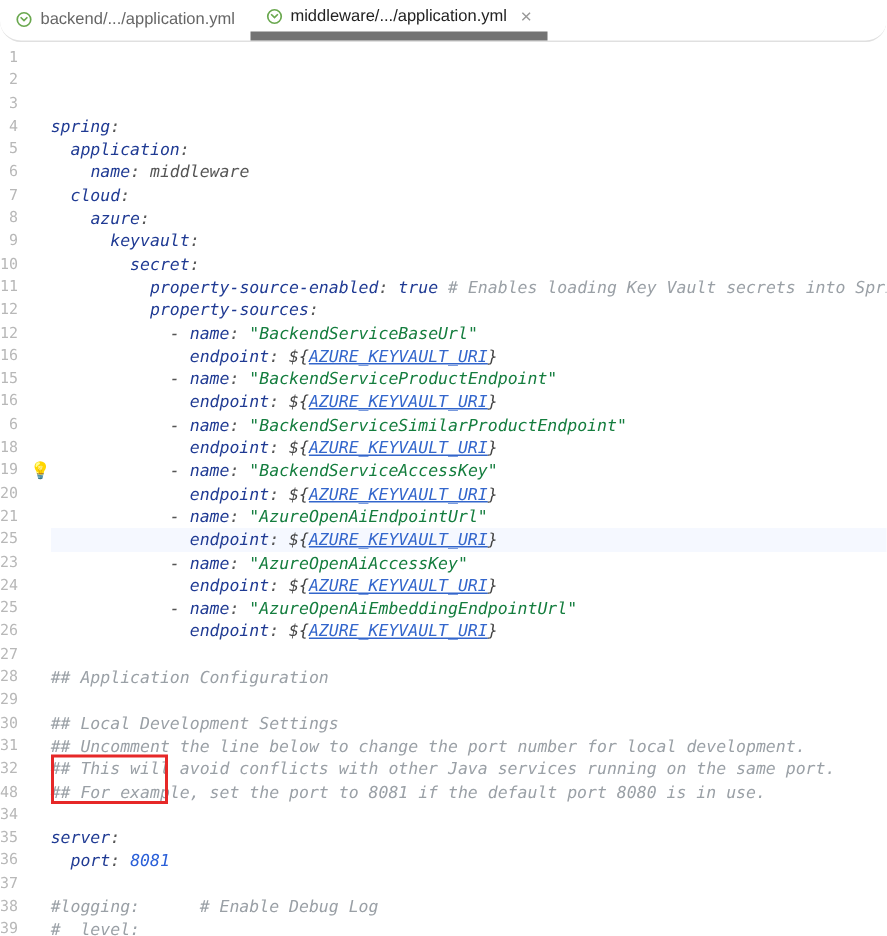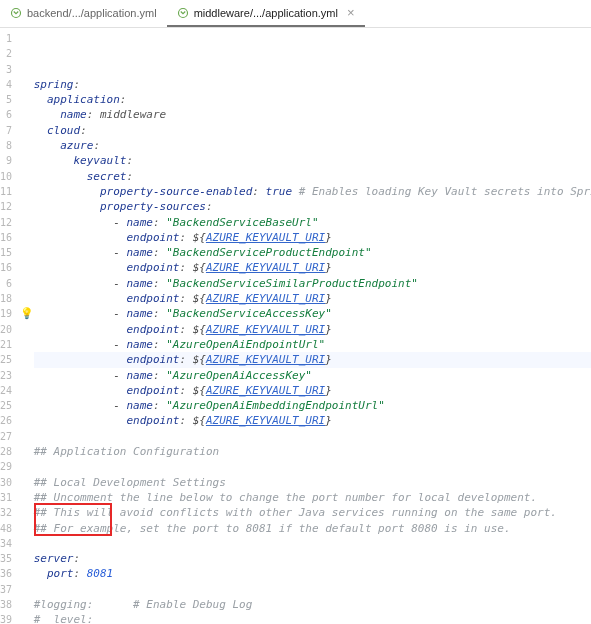--- a/index.html
+++ b/index.html
@@ -12,33 +12,34 @@
     height: 624px;
     overflow: hidden;
   }
   .tabs {
     display: flex;
     height: 28px;
     border-bottom: 1px solid #e0e0e0;
     align-items: stretch;
     font-family: -apple-system, "Segoe UI", sans-serif;
     font-size: 11px;
+    border-radius: 14px;
   }
   .tab {
     display: flex;
     align-items: center;
     padding: 0 10px;
     gap: 5px;
     color: #666;
     cursor: pointer;
     border-bottom: 2px solid transparent;
   }
   .tab.active {
     color: #222;
-    border-bottom: 2px solid #737373;
+    border-bottom: 6px solid #737373;
   }
   .tab .close {
     color: #999;
     font-size: 13px;
     margin-left: 4px;
   }
   .yaml-icon {
     width: 12px; height: 12px; display:inline-flex; align-items:center; justify-content:center;
   }
   .editor {

